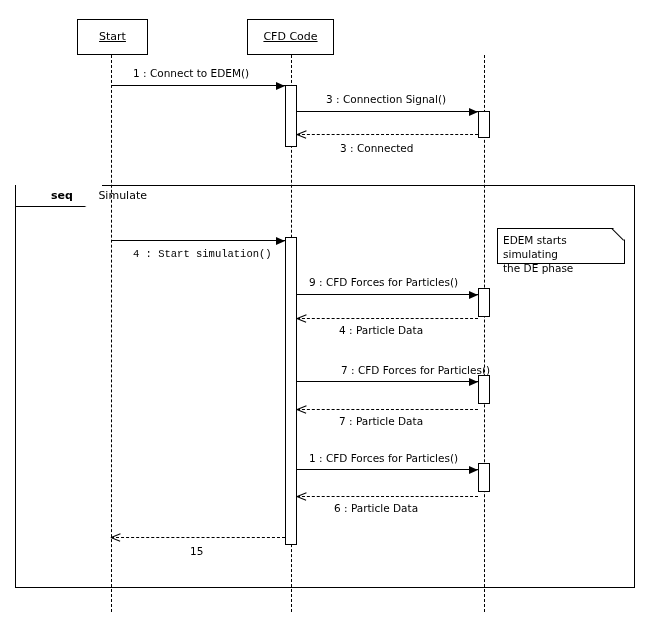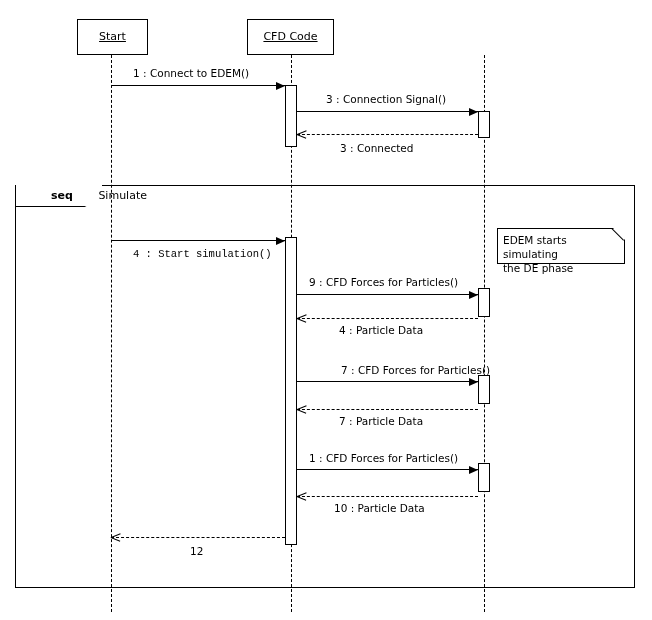--- a/index.html
+++ b/index.html
@@ -226,27 +226,27 @@
       </div>
       <div class="msg-label" style="left: 339px; top: 415px;">7 : Particle Data</div>
       <div class="msg-line solid" style="left: 297px; top: 469px; width: 181px;"></div>
       <div class="head-filled-right" style="left: 469px; top: 466px;"></div>
       <div class="msg-label" style="left: 309px; top: 452px;">1 : CFD Forces for Particles()</div>
       <div class="msg-line dashed" style="left: 297px; top: 496px; width: 181px;"></div>
       <div class="head-open-left" style="left: 297px; top: 491px;">
         <i class="up"></i>
         <i class="dn"></i>
       </div>
-      <div class="msg-label" style="left: 334px; top: 502px;">10 : Particle Data</div>
+      <div class="msg-label" style="left: 334px; top: 502px;">6 : Particle Data</div>
       <div class="msg-line dashed" style="left: 111px; top: 537px; width: 174px;"></div>
       <div class="head-open-left" style="left: 111px; top: 532px;">
         <i class="up"></i>
         <i class="dn"></i>
       </div>
-      <div class="msg-label" style="left: 190px; top: 545px;">12</div>
+      <div class="msg-label" style="left: 190px; top: 545px;">15</div>
     </div>
 
   <div class="note" id="note-edem" style="left: 497px; top: 228px; width: 128px; height: 36px;">
     <div class="note-body"></div>
     <div class="note-fold"></div>
     <div class="note-text">EDEM starts simulating
  the DE phase</div>
   </div>
 
 

